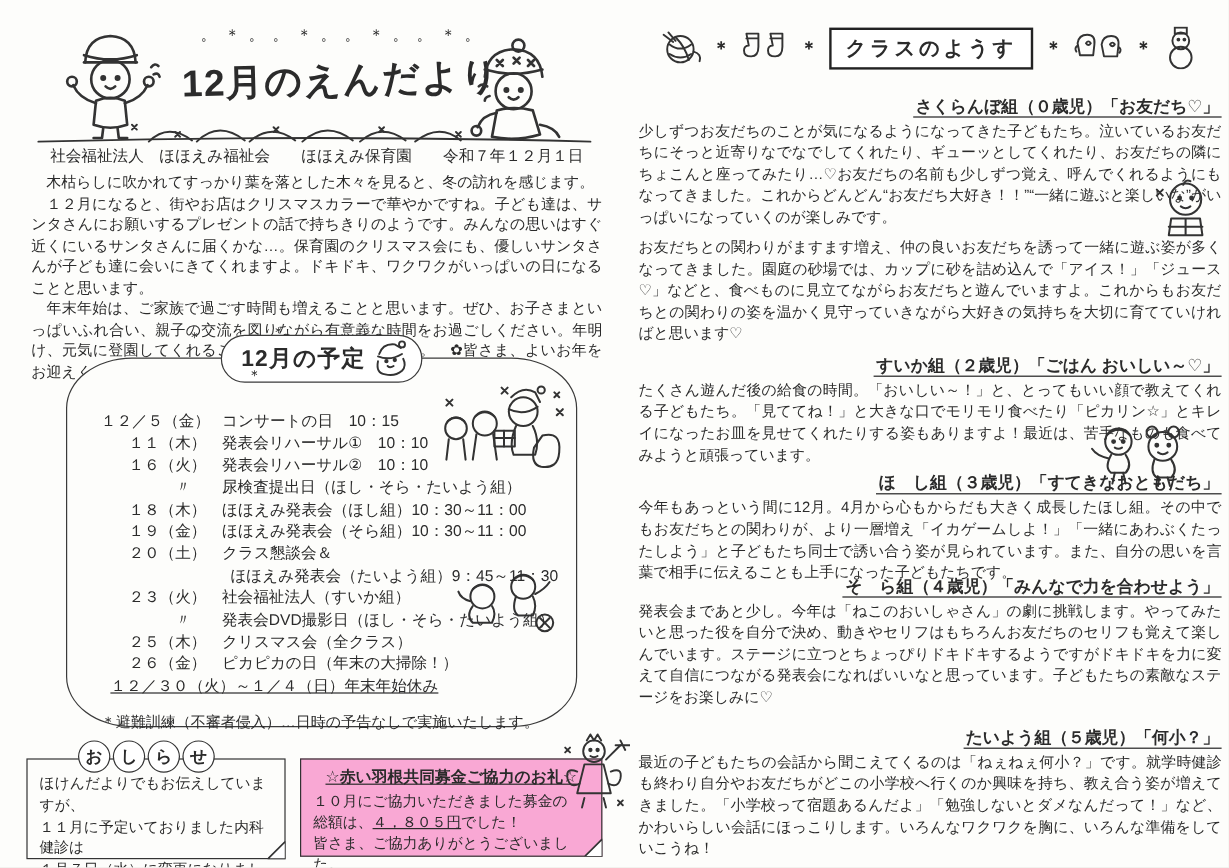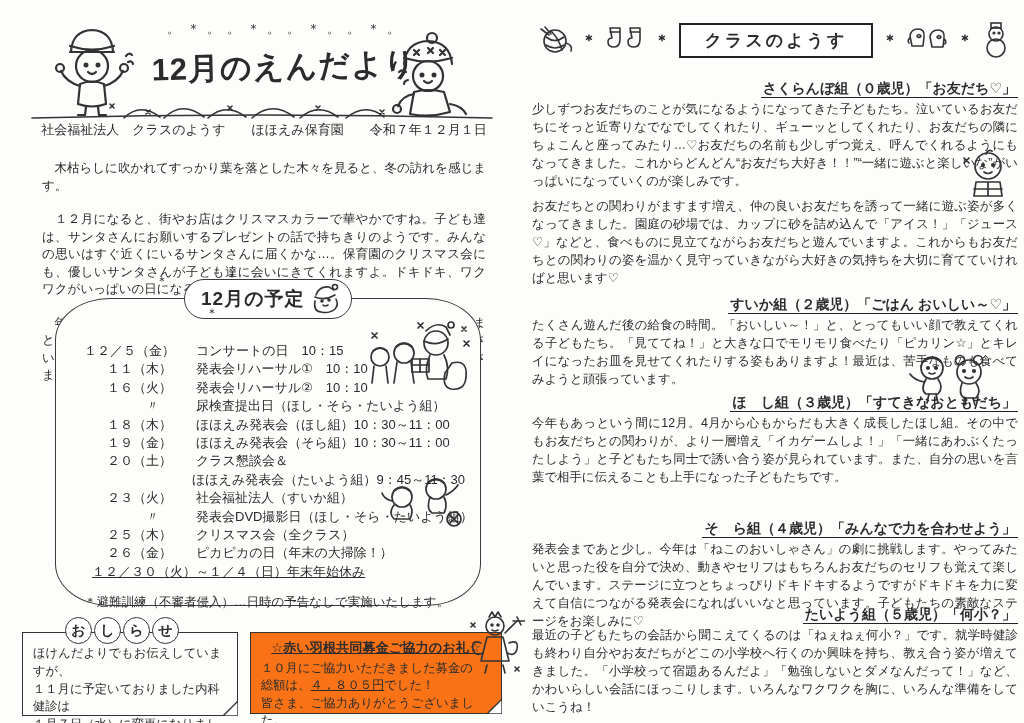--- a/index.html
+++ b/index.html
@@ -13,55 +13,55 @@
               font-size:13px;letter-spacing:7px;white-space:nowrap;}
   .main-title{position:absolute;top:46px;left:112px;width:300px;text-align:center;
               font-size:31px;font-weight:900;letter-spacing:1px;transform:rotate(-1.5deg);}
   .kid-left{position:absolute;left:24px;top:20px;}
   .kid-right{position:absolute;left:348px;top:26px;}
   .ground{position:absolute;left:6px;top:94px;}
   .org-line{position:absolute;top:121px;left:0;width:100%;text-align:center;font-size:13px;}
 
   .intro{position:absolute;top:144px;left:4px;width:476px;font-size:12.5px;
          line-height:1.4;text-align:justify;}
-  .intro p{margin:16px;}
+  .intro p{margin:0;}
 
   
   .sched-box{position:absolute;top:298px;left:33px;width:424px;height:306px;
              border:1.7px solid #3a3a3a;border-radius:55px/42px;background:#fdfdfb;}
   .sched-label{position:absolute;top:-20px;left:128px;display:flex;align-items:center;gap:6px;
                background:#fff;border:1.7px solid #3a3a3a;border-radius:22px;padding:3px 10px 3px 16px;}
   .sched-label .txt{font-size:19px;font-weight:bold;letter-spacing:1px;text-align:center;}
   .sched-list{position:absolute;top:44px;left:28px;right:12px;font-size:13px;line-height:1.3;}
   .sched-row{display:flex;margin-bottom:1.5px;}
   .sched-date{flex:none;width:88px;text-align:right;white-space:pre;}
-  .sched-event{margin-left:24px;white-space:pre;}
+  .sched-event{margin-left:13px;white-space:pre;}
   .sched-event.cont{margin-left:108px;}
   .sched-closing{margin-top:2px;margin-left:8px;text-decoration:underline;font-size:13px;}
   .sched-note{margin-top:13px;font-size:12.5px;}
   .santa-deco{position:absolute;top:18px;right:6px;}
   .kids-play{position:absolute;top:172px;right:16px;}
 
   
   .notice-box{position:absolute;top:632px;left:0;width:196px;height:66px;border:1.7px solid #333;
               padding:12px 8px 4px 10px;font-size:12.3px;line-height:1.45;background:#fdfdfb;}
   .notice-label{position:absolute;top:-16px;left:42px;display:flex;gap:2px;}
   .snowball{width:25px;height:25px;border:1.6px solid #333;border-radius:50%;background:#fff;
             display:flex;align-items:center;justify-content:center;font-size:14px;font-weight:bold;}
   .donation-box{position:absolute;top:632px;left:228px;width:230px;height:72px;border:1.7px solid #333;
-                padding:6px 10px 2px 10px;font-size:12.3px;line-height:1.42;background:#f97316;}
+                padding:6px 10px 2px 10px;font-size:12.3px;line-height:1.42;background:#f9a8d4;}
   .donation-title{font-weight:bold;font-size:13.2px;text-align:center;text-decoration:underline;margin-bottom:2px;}
   .fold{position:absolute;right:-1px;bottom:-1px;}
   .fairy{position:absolute;right:-24px;top:-24px;}
   .u{text-decoration:underline;}
 
   
   .class-header{position:absolute;top:22px;left:0;width:100%;display:flex;align-items:center;
                 justify-content:center;gap:9px;}
-  .class-banner{border:2px solid #222;padding:4px 24px;font-size:17px;font-weight:bold;
+  .class-banner{border:2px solid #222;padding:4px 12px;font-size:17px;font-weight:bold;
                 letter-spacing:3px;background:#fff;box-shadow:2px 2px 0 #fdfdfb;}
   .hdr-star{font-size:15px;font-weight:bold;}
   .class-section{position:absolute;left:0;width:100%;}
   .class-title{text-align:right;font-size:14px;font-weight:bold;margin-bottom:3px;}
   .class-title span{border-bottom:1.8px solid #222;padding:0 2px 1px 2px;}
   .class-body{font-size:12.4px;line-height:1.45;text-align:justify;}
   .baby-deco{position:absolute;left:430px;top:148px;}
   .kids2-deco{position:absolute;left:370px;top:350px;}
   .deco-star{position:absolute;font-size:12px;}
   svg{display:block;}
@@ -122,21 +122,21 @@
     <div class="ground">
       <svg width="468" height="28" viewBox="0 0 468 28">
         <g fill="none" stroke="#333" stroke-width="1.6" stroke-linecap="round">
           <path d="M4,24 Q234,18 464,24"></path>
           <path d="M96,24 Q112,8 132,23 M136,24 Q154,6 176,23 M180,24 Q198,8 218,23 M224,24 Q244,6 266,23 M272,24 Q290,8 310,23 M318,24 Q338,8 356,23"></path>
           <path d="M118,16 l4,4 m0,-4 l-4,4 M200,12 l4,4 m0,-4 l-4,4 M288,12 l4,4 m0,-4 l-4,4 M352,16 l4,4 m0,-4 l-4,4 M82,10 l4,4 m0,-4 l-4,4"></path>
         </g>
       </svg>
     </div>
 
-    <div class="org-line">社会福祉法人　クラスのようす　　ほほえみ保育園　　令和７年１２月１日</div>
+    <div class="org-line">社会福祉法人　ほほえみ福祉会　　ほほえみ保育園　　令和７年１２月１日</div>
 
     <div class="intro">
       <p>　木枯らしに吹かれてすっかり葉を落とした木々を見ると、冬の訪れを感じます。</p>
       <p>　１２月になると、街やお店はクリスマスカラーで華やかですね。子ども達は、サンタさんにお願いするプレゼントの話で持ちきりのようです。みんなの思いはすぐ近くにいるサンタさんに届くかな…。保育園のクリスマス会にも、優しいサンタさんが子ども達に会いにきてくれますよ。ドキドキ、ワクワクがいっぱいの日になることと思います。</p>
       <p>　年末年始は、ご家族で過ごす時間も増えることと思います。ぜひ、お子さまといっぱいふれ合い、親子の交流を図りながら有意義な時間をお過ごしください。年明け、元気に登園してくれることを楽しみにしております。　✿皆さま、よいお年をお迎えください✿</p>
     </div>
 
     <div class="sched-box">
       <div class="sched-label">
         <span class="txt">12月の予定</span>
@@ -396,21 +396,21 @@
           <path d="M64,48 L63,55 M71,48 L73,55"></path>
         </g>
       </svg>
     </span>
 
     <div class="class-section" style="top:394px;">
       <div class="class-title"><span>ほ　し組（３歳児）「すてきなおともだち」</span></div>
       <div class="class-body">今年もあっという間に12月。4月から心もからだも大きく成長したほし組。その中でもお友だちとの関わりが、より一層増え「イカゲームしよ！」「一緒にあわぶくたったしよう」と子どもたち同士で誘い合う姿が見られています。また、自分の思いを言葉で相手に伝えることも上手になった子どもたちです。</div>
     </div>
 
-    <div class="class-section" style="top:520px;">
+    <div class="class-section" style="top:480px;">
       <div class="class-title"><span>そ　ら組（４歳児）「みんなで力を合わせよう」</span></div>
       <div class="class-body">発表会まであと少し。今年は「ねこのおいしゃさん」の劇に挑戦します。やってみたいと思った役を自分で決め、動きやセリフはもちろんお友だちのセリフも覚えて楽しんでいます。ステージに立つとちょっぴりドキドキするようですがドキドキを力に変えて自信につながる発表会になればいいなと思っています。子どもたちの素敵なステージをお楽しみに♡</div>
     </div>
 
     <div class="class-section" style="top:606px;">
       <div class="class-title"><span>たいよう組（５歳児）「何小？」</span></div>
       <div class="class-body">最近の子どもたちの会話から聞こえてくるのは「ねぇねぇ何小？」です。就学時健診も終わり自分やお友だちがどこの小学校へ行くのか興味を持ち、教え合う姿が増えてきました。「小学校って宿題あるんだよ」「勉強しないとダメなんだって！」など、かわいらしい会話にほっこりします。いろんなワクワクを胸に、いろんな準備をしていこうね！</div>
     </div>
 
   </div>

